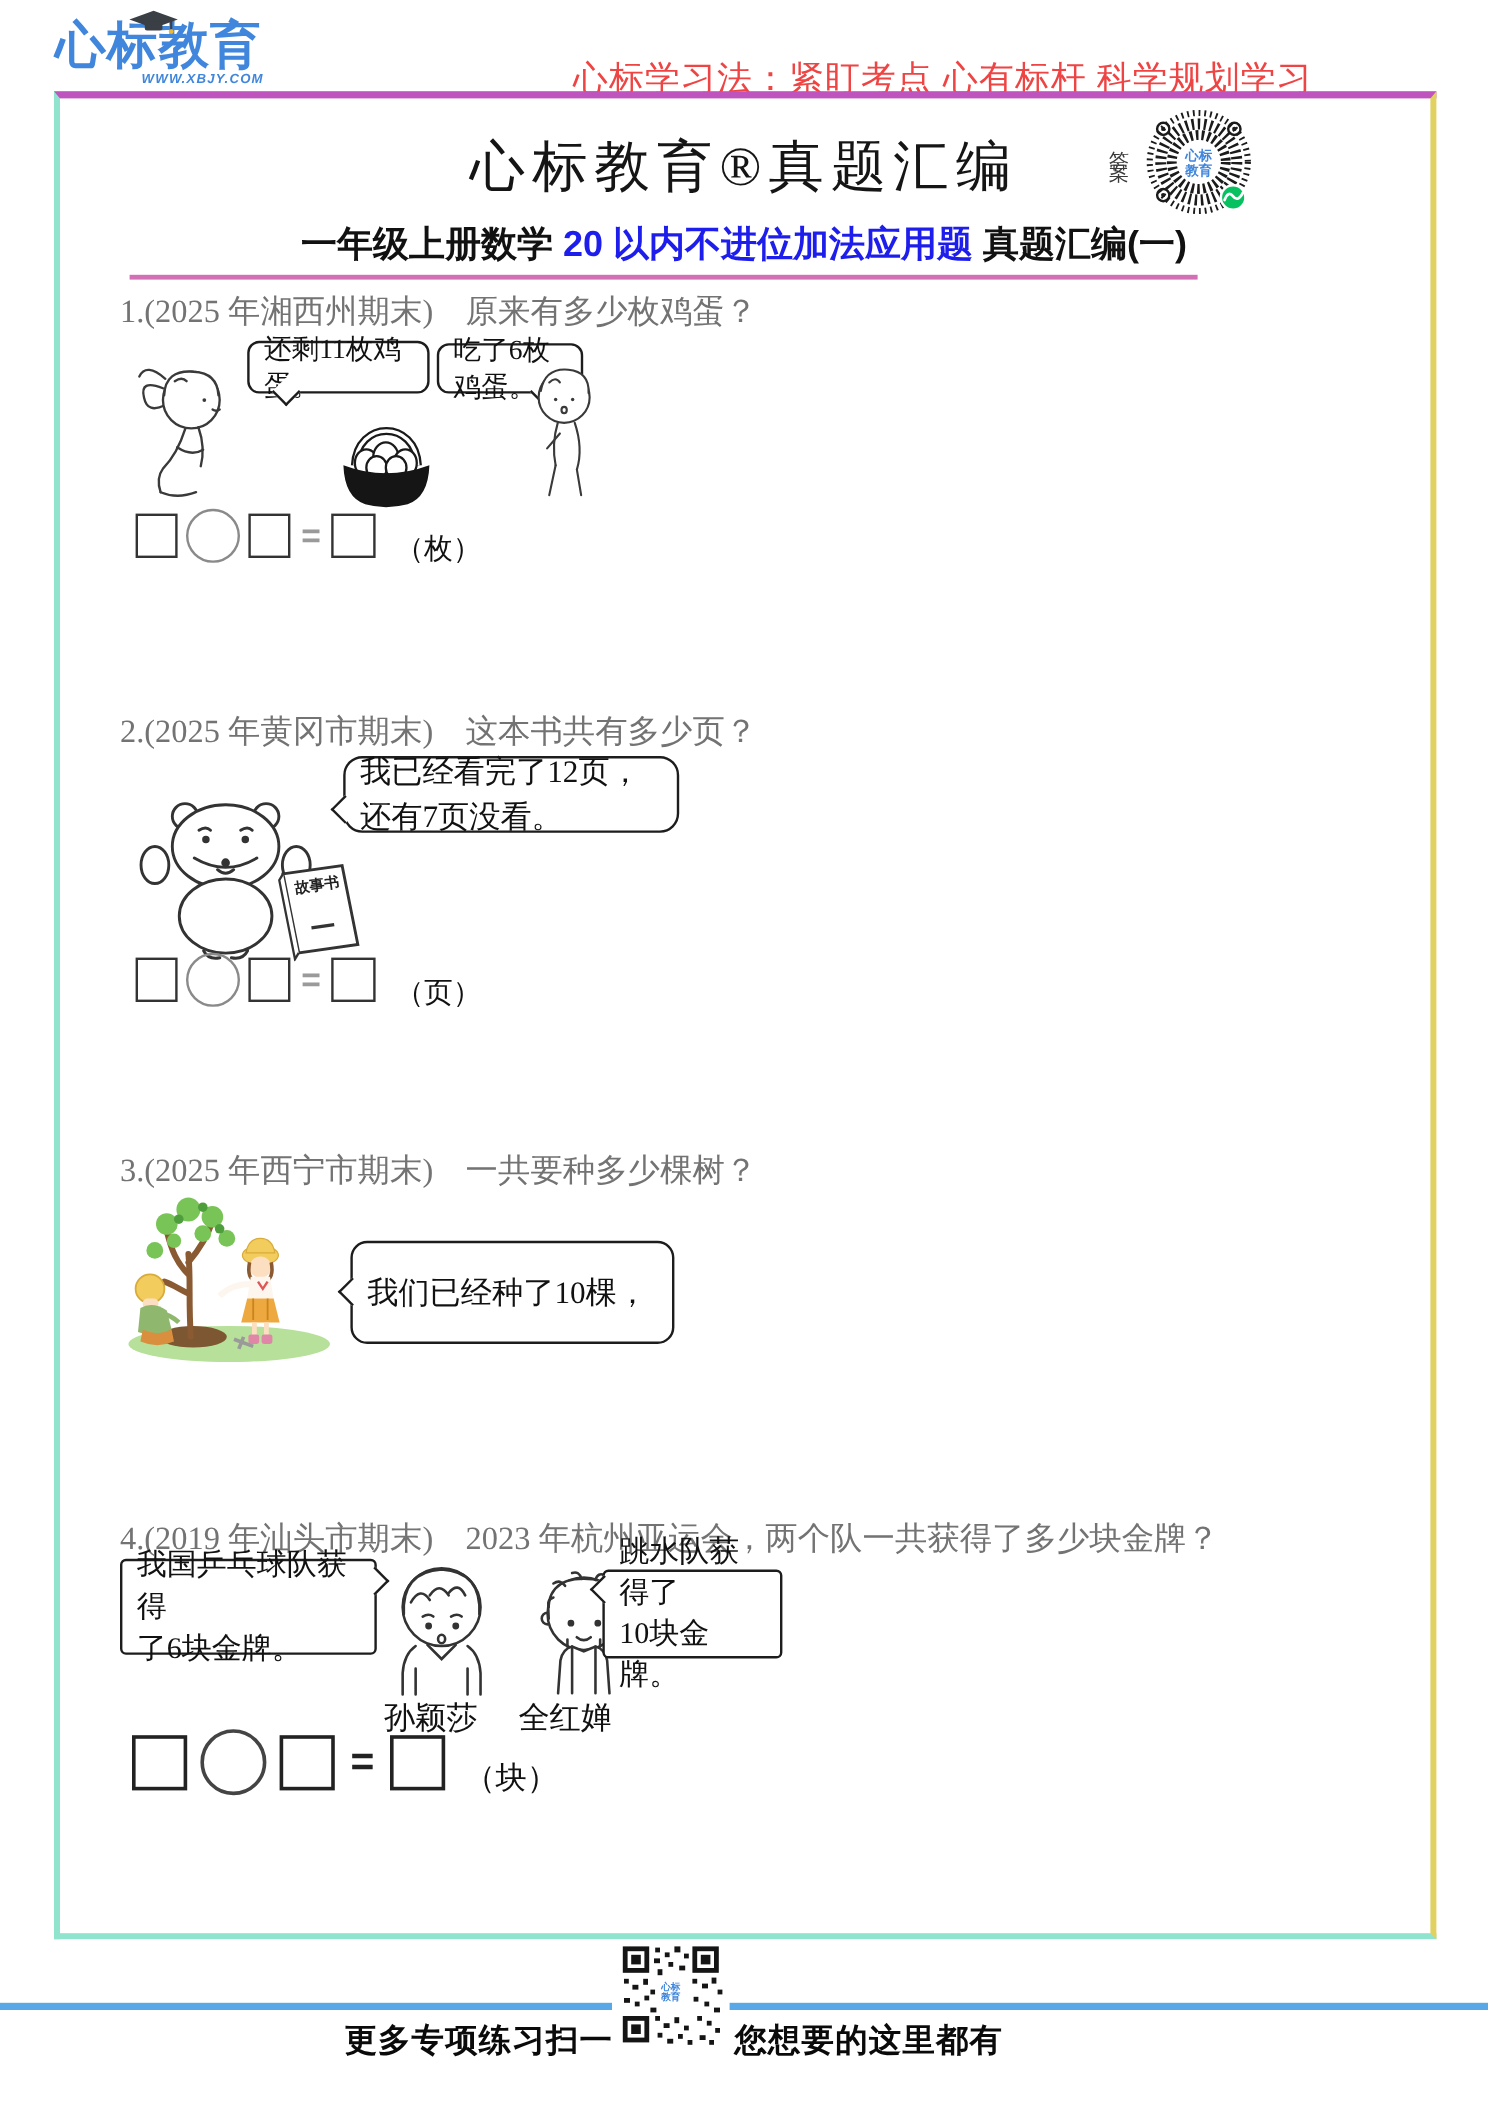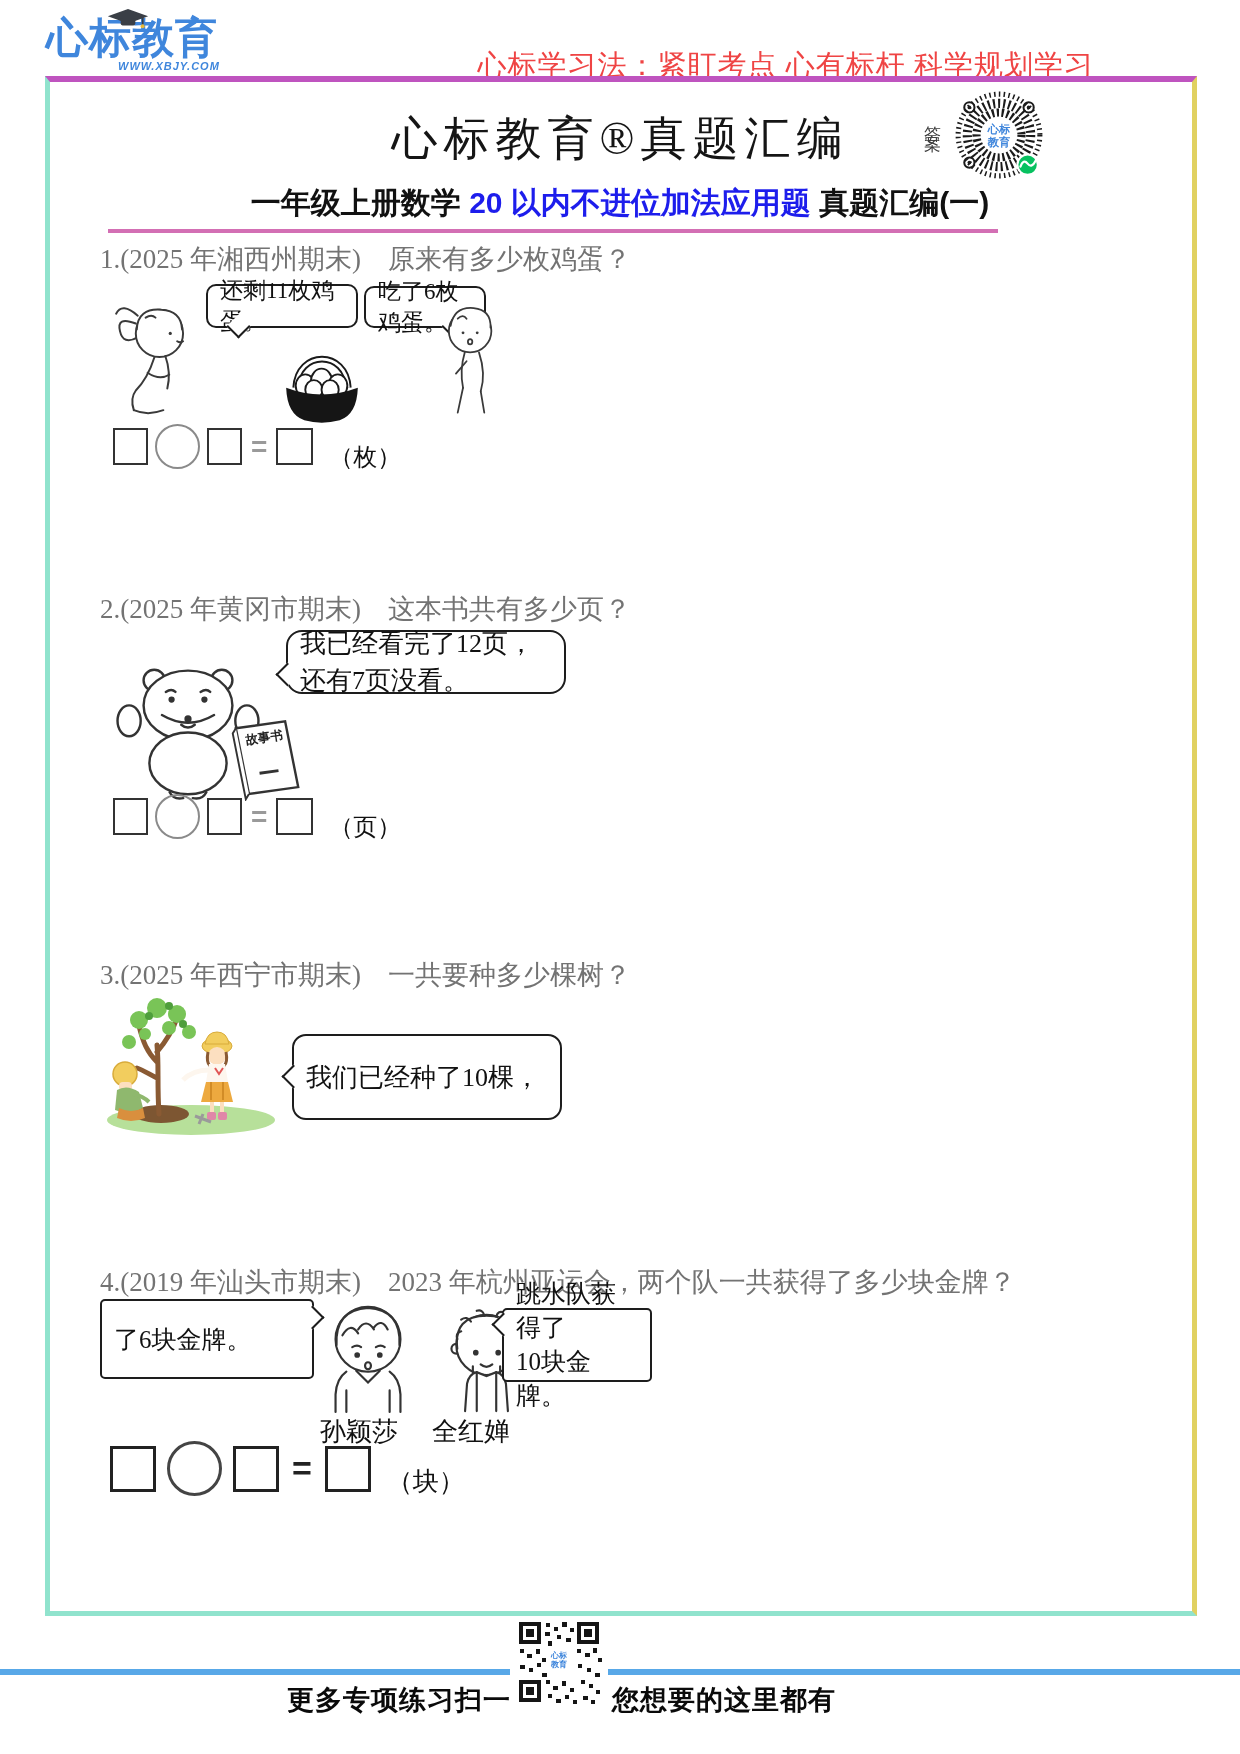--- a/index.html
+++ b/index.html
@@ -266,20 +266,21 @@
   </div>
   <div class="bub" style="left:194px;top:44px;width:270px;height:86px;border-radius:14px;font-size:26px;line-height:37px;">
     <div>我们已经种了10棵，</div>
     <div class="tail t-left" style="top:32px;"></div>
   </div>
 </div>
 
 <div class="abs q-text" style="left:100px;top:1264px;">4.(2019 年汕头市期末)　2023 年杭州亚运会，两个队一共获得了多少块金牌？</div>
 <div class="abs" style="left:98px;top:1296px;width:570px;height:148px;">
   <div class="bub" style="left:2px;top:3px;width:214px;height:80px;border-radius:5px;font-size:25px;line-height:35px;">
+    <div>我国乒乓球队获得</div>
     <div>了6块金牌。</div>
     <div class="tail t-right" style="top:8px;"></div>
   </div>
   <div class="abs" style="left:214px;top:0;">
     <svg width="112" height="118" viewBox="0 0 112 120">
       <g fill="#fff" stroke="#333" stroke-width="2.2" stroke-linecap="round">
         <circle cx="56" cy="44" r="33"></circle>
         <path d="M24,50 Q22,14 56,12 Q90,14 88,50" fill="#fff"></path>
         <path d="M30,40 q8,-14 16,-2 M46,34 q8,-12 16,0 M62,32 q8,-10 14,2" fill="none"></path>
         <path d="M40,52 q5,-3 9,0 M64,52 q5,-3 9,0" fill="none"></path>

